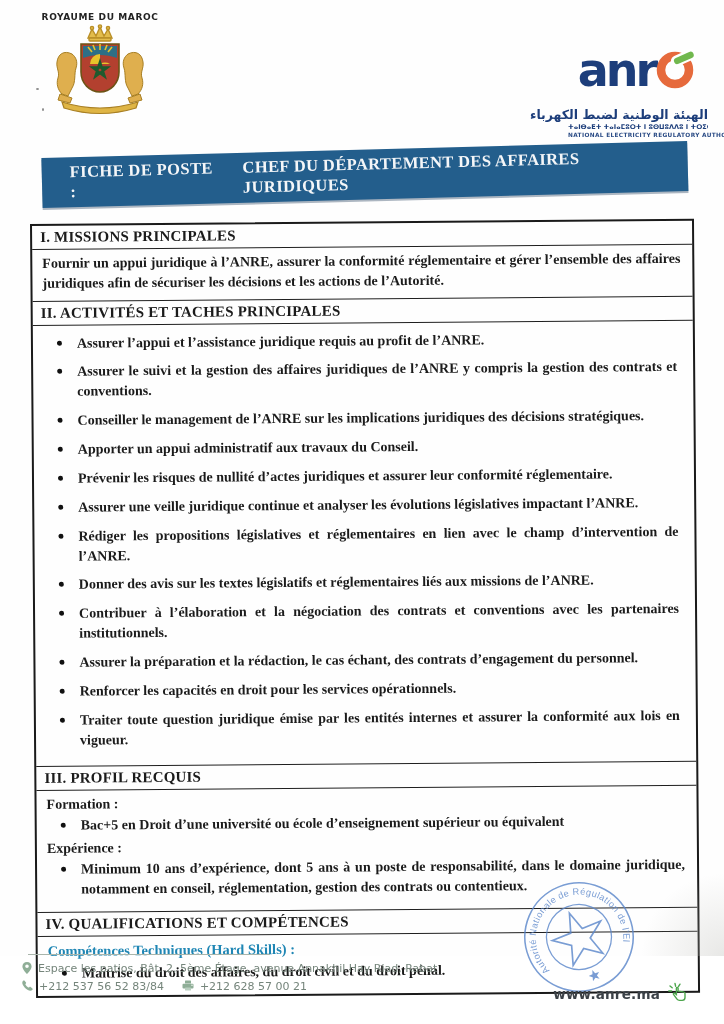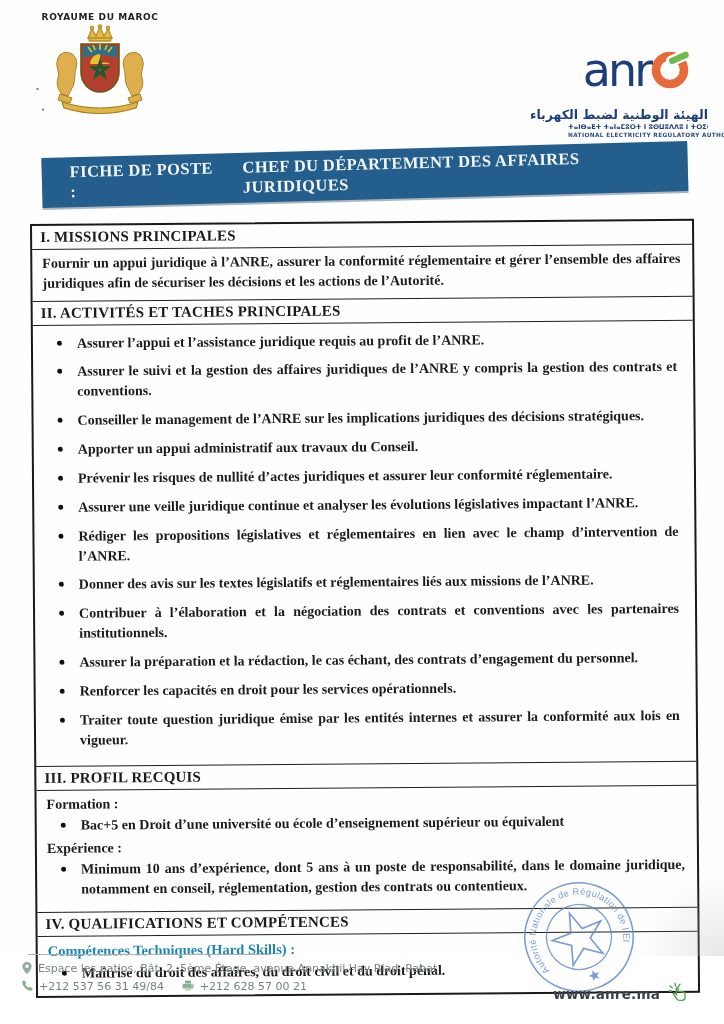--- a/index.html
+++ b/index.html
@@ -8,21 +8,21 @@
   .page{position:relative;width:724px;height:956px;background:#fefefe;}
 
   
   .arms-block{position:absolute;left:40px;top:12px;width:120px;text-align:center;}
   .kingdom-label{font-family:"DejaVu Sans","Liberation Sans",sans-serif;font-size:9px;
        font-weight:bold;letter-spacing:.6px;color:#222;white-space:nowrap;}
   .arms-svg{margin-top:2px;}
 
   .logo-block{position:absolute;left:568px;top:42px;width:140px;text-align:center;}
   .wordmark-row{display:flex;align-items:flex-end;justify-content:center;height:48px;}
-  .wordmark{font-family:"DejaVu Sans",sans-serif;font-weight:400;font-size:46px;
+  .wordmark{font-family:"DejaVu Sans",sans-serif;font-weight:700;font-size:46px;
        line-height:40px;letter-spacing:-3px;color:#1d3e7b;}
   .logo-arabic{font-family:"DejaVu Sans",sans-serif;direction:rtl;font-size:12.5px;
        font-weight:bold;color:#1d3e7b;margin-top:17px;white-space:nowrap;}
   .logo-tifinagh{font-family:"DejaVu Sans",sans-serif;font-size:6.5px;font-weight:bold;
        color:#1d3e7b;margin-top:1px;white-space:nowrap;overflow:hidden;}
   .logo-english{font-family:"DejaVu Sans",sans-serif;font-size:5.8px;font-weight:bold;
        letter-spacing:.35px;color:#2a4b85;margin-top:1px;white-space:nowrap;}
 
   
   .banner{position:absolute;left:42px;top:158px;width:646px;height:50px;
@@ -206,21 +206,21 @@
           </svg>
       </span>
       <span>Espace les patios, Bât. 2, 5ème Étage, avenue Annakhil Hay Riad, Rabat</span>
     </div>
     <div class="f-row">
       <span class="f-icon">
         <svg width="11" height="11" viewBox="0 0 11 11">
             <path d="M2.4 0.6 L4 2.4 C4.3 2.8 4.1 3.3 3.7 3.7 C3.3 4.1 3.3 4.4 3.7 5.1 C4.2 5.9 5.1 6.8 5.9 7.3 C6.6 7.7 6.9 7.7 7.3 7.3 C7.7 6.9 8.2 6.7 8.6 7 L10.4 8.6 C10.8 9 10.7 9.6 10.2 10.1 C9.3 11 7.6 11.2 5.4 9.8 C3.4 8.5 1.6 6.6 0.8 4.8 C0 3 0.2 1.6 0.9 0.9 C1.4 0.4 2 0.3 2.4 0.6 Z" fill="#8fae97"></path>
           </svg>
       </span>
-      <span>+212 537 56 31 49/84</span>
+      <span>+212 537 56 52 83/84</span>
       <span class="f-gap"></span>
       <span class="f-icon">
         <svg width="12" height="11" viewBox="0 0 12 11">
             <rect x="3" y="0.5" width="6" height="3" rx="0.5" fill="#8fae97"></rect>
             <rect x="0.5" y="3.8" width="11" height="4.6" rx="1" fill="#8fae97"></rect>
             <rect x="3" y="7.4" width="6" height="3" rx="0.5" fill="#b9cfc0"></rect>
             <circle cx="10" cy="5.3" r="0.7" fill="#ffffff"></circle>
           </svg>
       </span>
       <span>+212 628 57 00 21</span>

